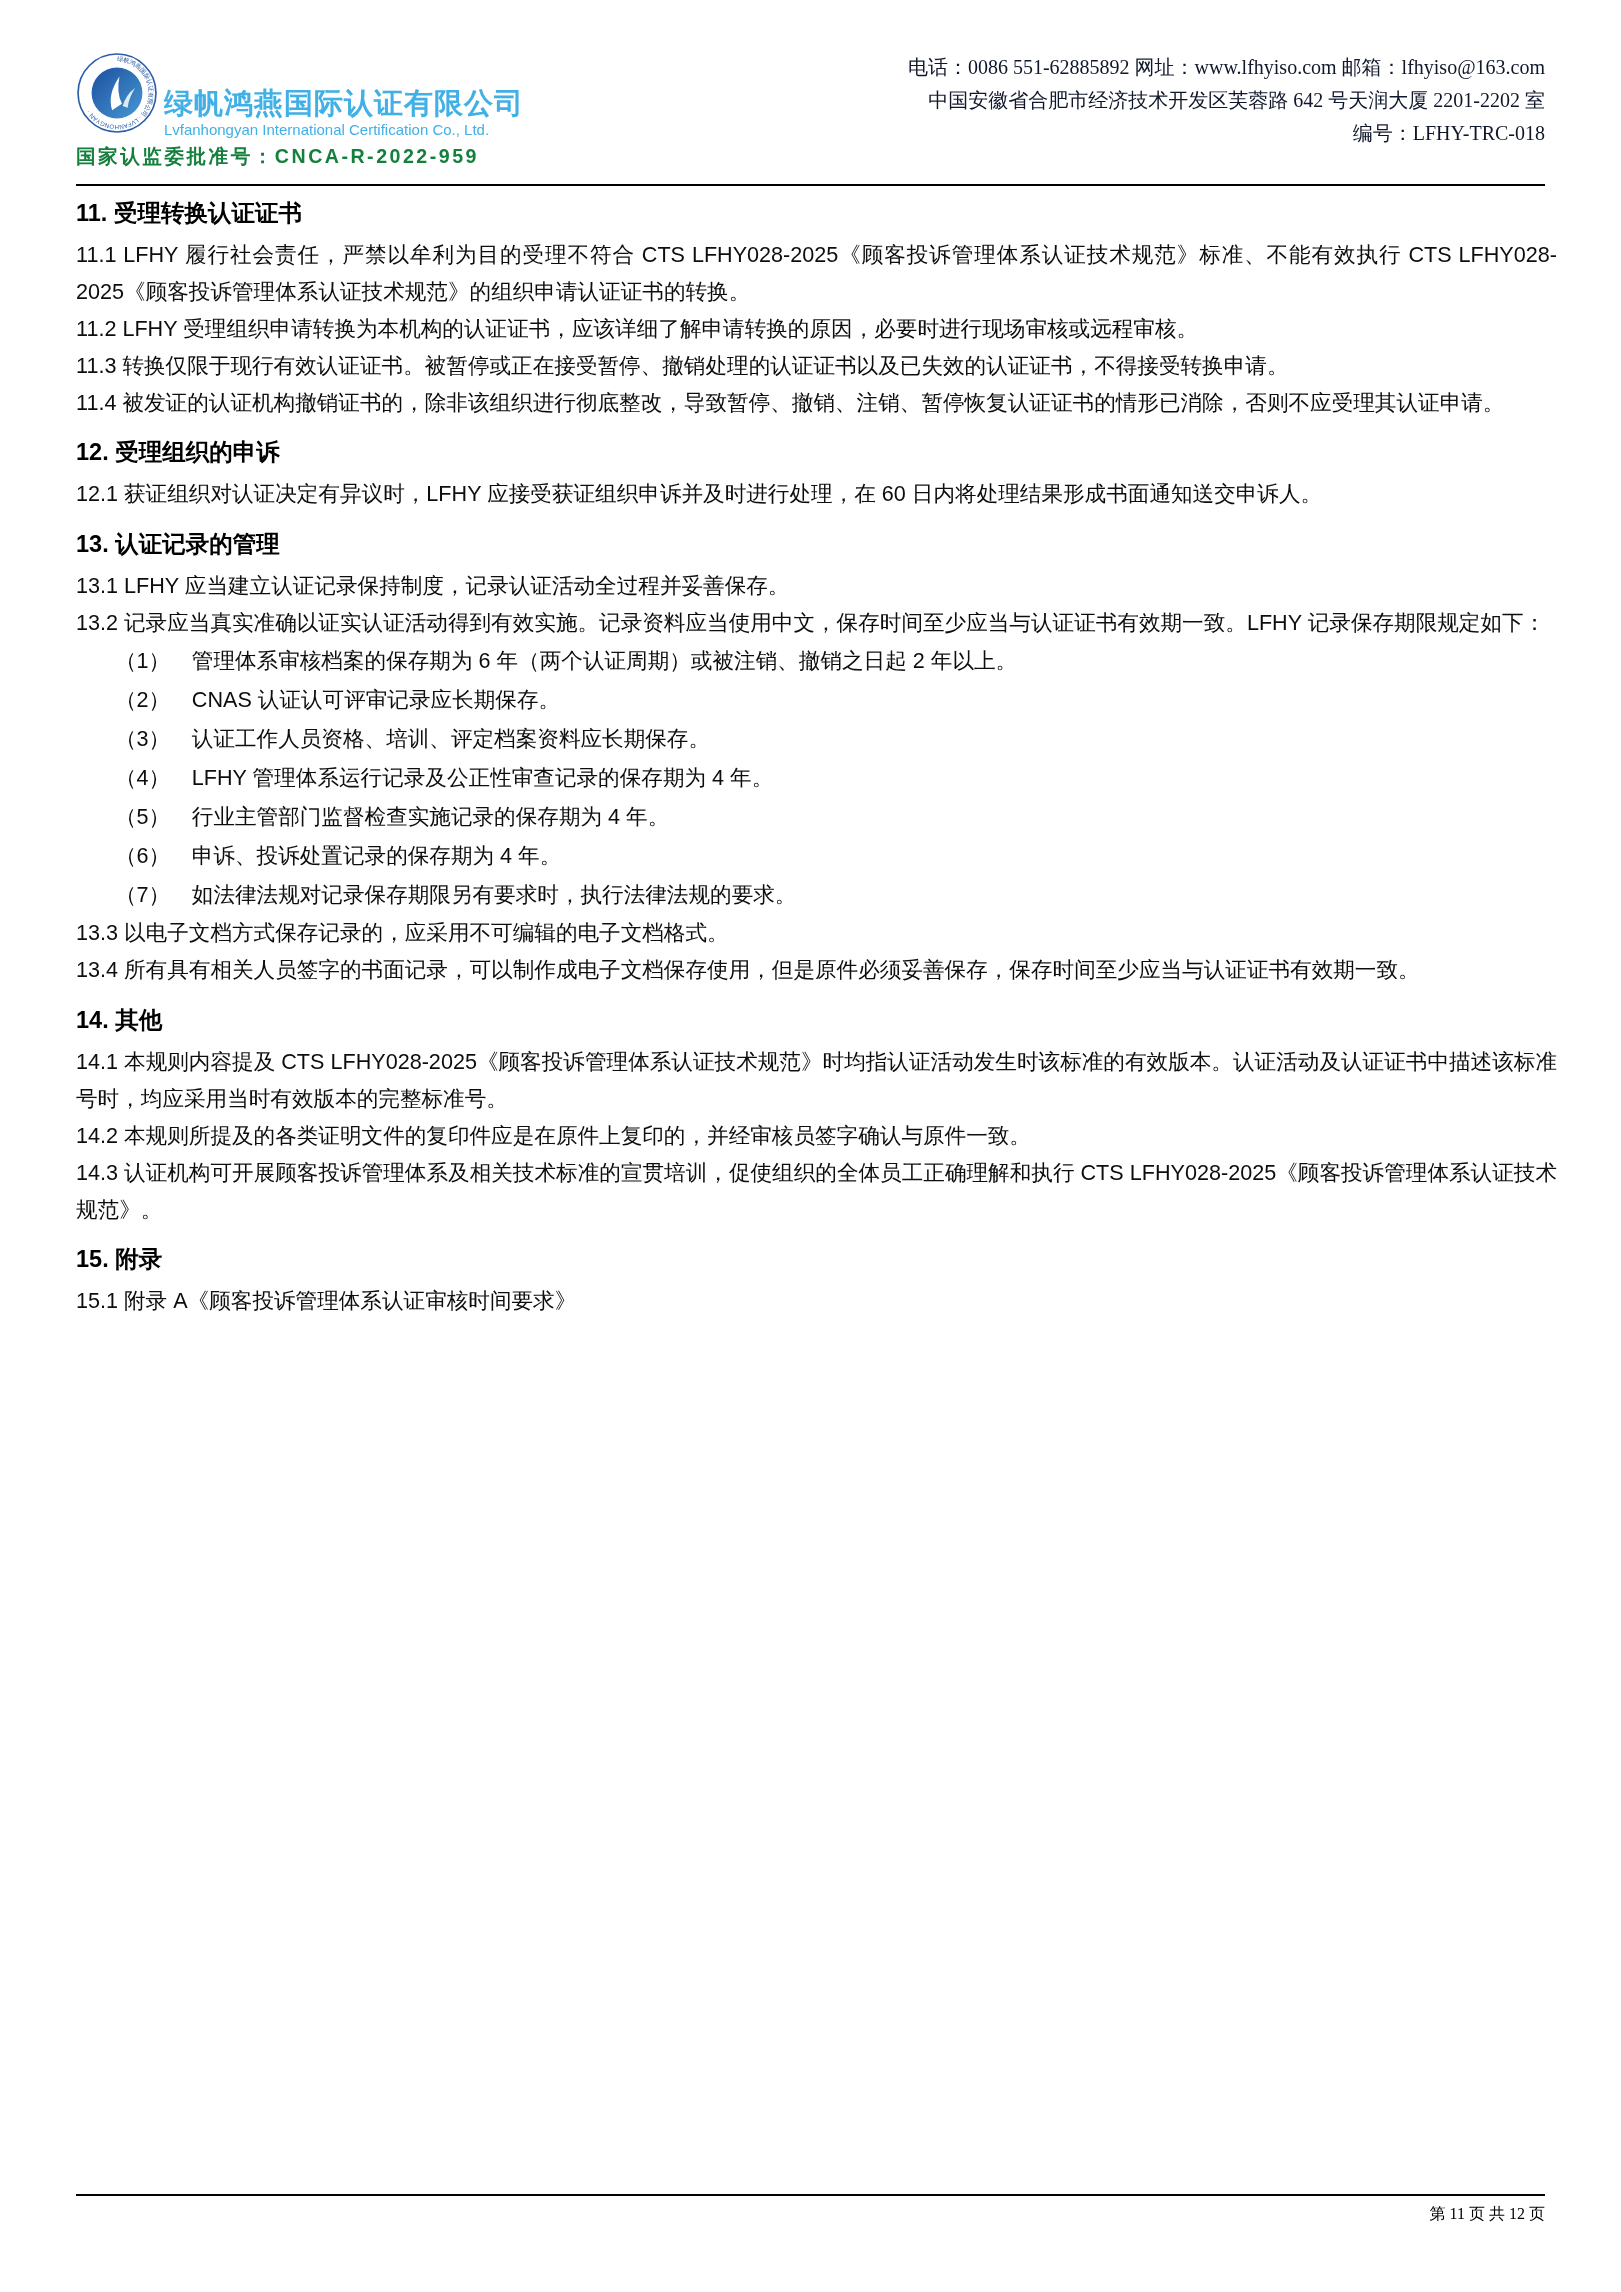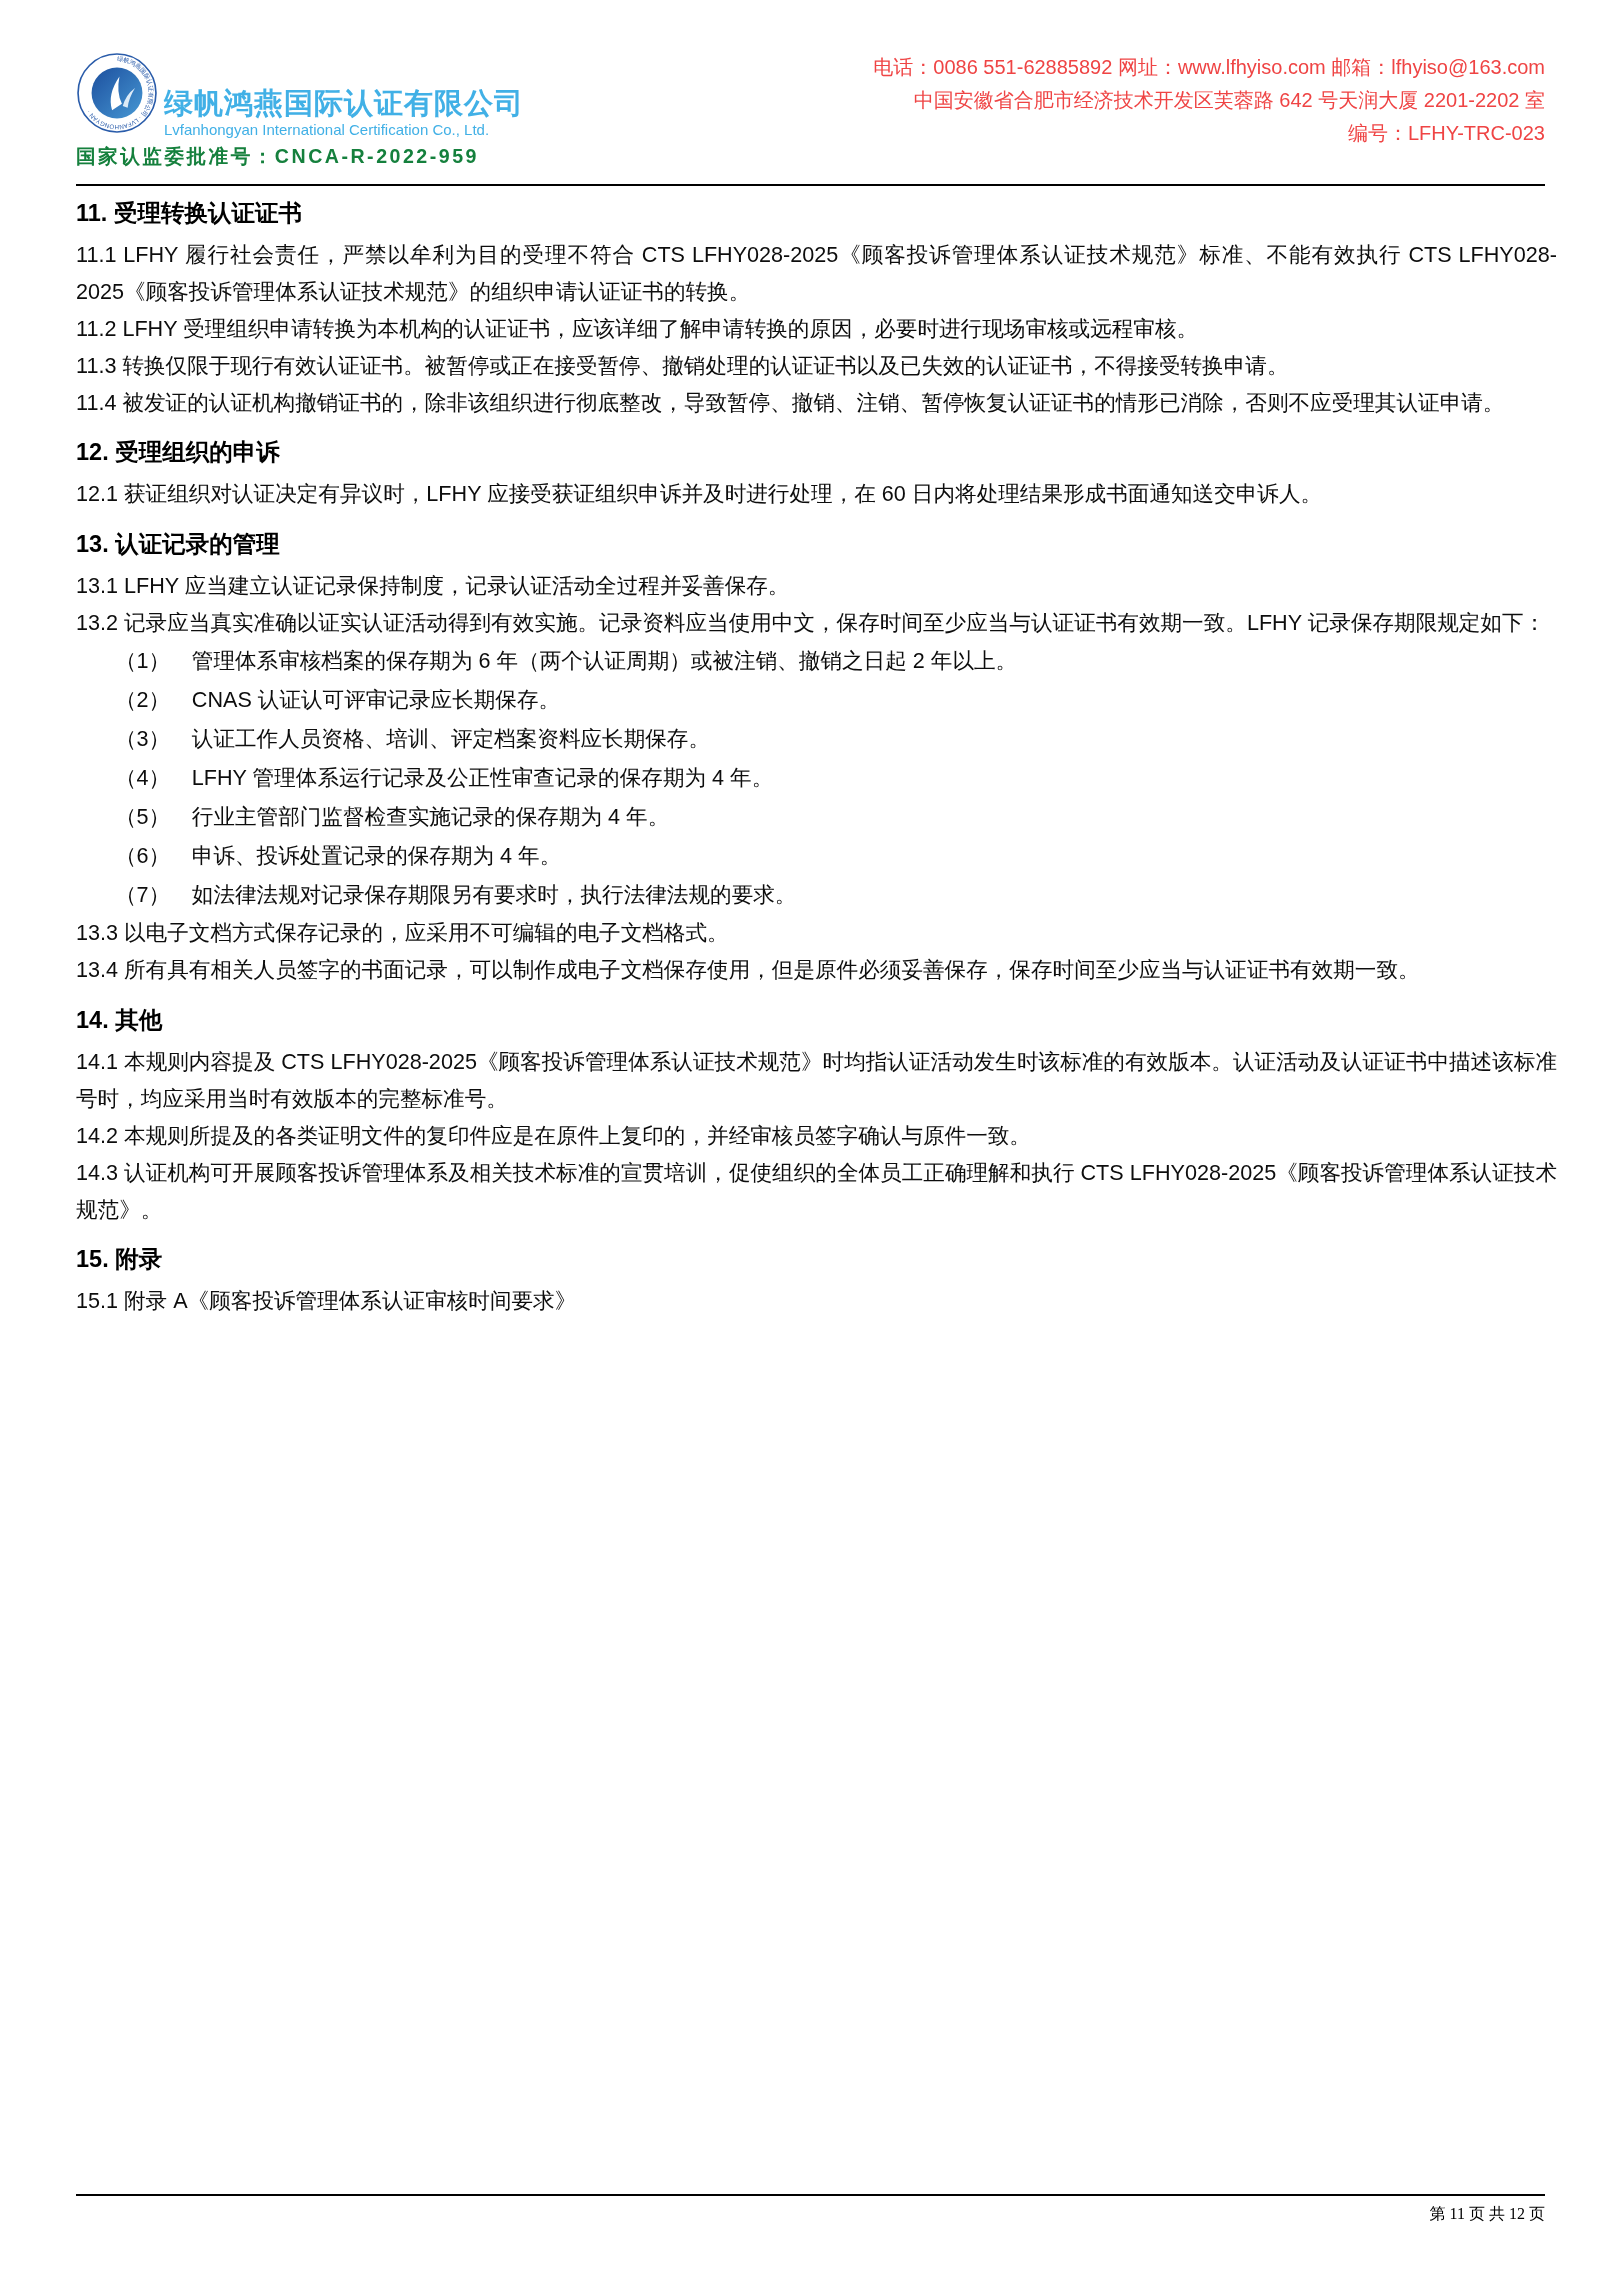--- a/index.html
+++ b/index.html
@@ -49,24 +49,24 @@
     font-size: 19.6px;
     font-weight: 700;
     color: #15803d;
     letter-spacing: 2.5px;
     white-space: nowrap;
   }
   .header-right {
     position: absolute;
     right: 0; top: 51px;
     text-align: right;
-    font-family: Liberation Sans, sans-serif;
+    font-family: Liberation Serif, serif;
     font-size: 20px;
     line-height: 33px;
-    color: #ef4444;
+    color: #0f172a;
     white-space: nowrap;
   }
   
   .doc-body {
     position: absolute;
     top: 192px; left: 76px; right: 64px;
   }
   .sec-title {
     font-size: 23.5px;
     font-weight: 700;
@@ -125,21 +125,21 @@
         <div class="brand-text">
           <div class="company-zh">绿帆鸿燕国际认证有限公司</div>
           <div class="company-en">Lvfanhongyan International Certification Co., Ltd.</div>
         </div>
       </div>
       <div class="approval-line">国家认监委批准号：CNCA-R-2022-959</div>
     </div>
     <div class="header-right">
       <div>电话：0086 551-62885892 网址：www.lfhyiso.com 邮箱：lfhyiso@163.com</div>
       <div>中国安徽省合肥市经济技术开发区芙蓉路 642 号天润大厦 2201-2202 室</div>
-      <div>编号：LFHY-TRC-023</div>
+      <div>编号：LFHY-TRC-018</div>
     </div>
   </div>
 
   <div class="doc-body">
       <h2 class="sec-title">11. 受理转换认证证书</h2>
       <p class="para">11.1 LFHY 履行社会责任，严禁以牟利为目的受理不符合 CTS LFHY028-2025《顾客投诉管理体系认证技术规范》标准、不能有效执行 CTS LFHY028-2025《顾客投诉管理体系认证技术规范》的组织申请认证证书的转换。</p>
       <p class="para">11.2 LFHY 受理组织申请转换为本机构的认证证书，应该详细了解申请转换的原因，必要时进行现场审核或远程审核。</p>
       <p class="para">11.3 转换仅限于现行有效认证证书。被暂停或正在接受暂停、撤销处理的认证证书以及已失效的认证证书，不得接受转换申请。</p>
       <p class="para">11.4 被发证的认证机构撤销证书的，除非该组织进行彻底整改，导致暂停、撤销、注销、暂停恢复认证证书的情形已消除，否则不应受理其认证申请。</p>
       <h2 class="sec-title">12. 受理组织的申诉</h2>

